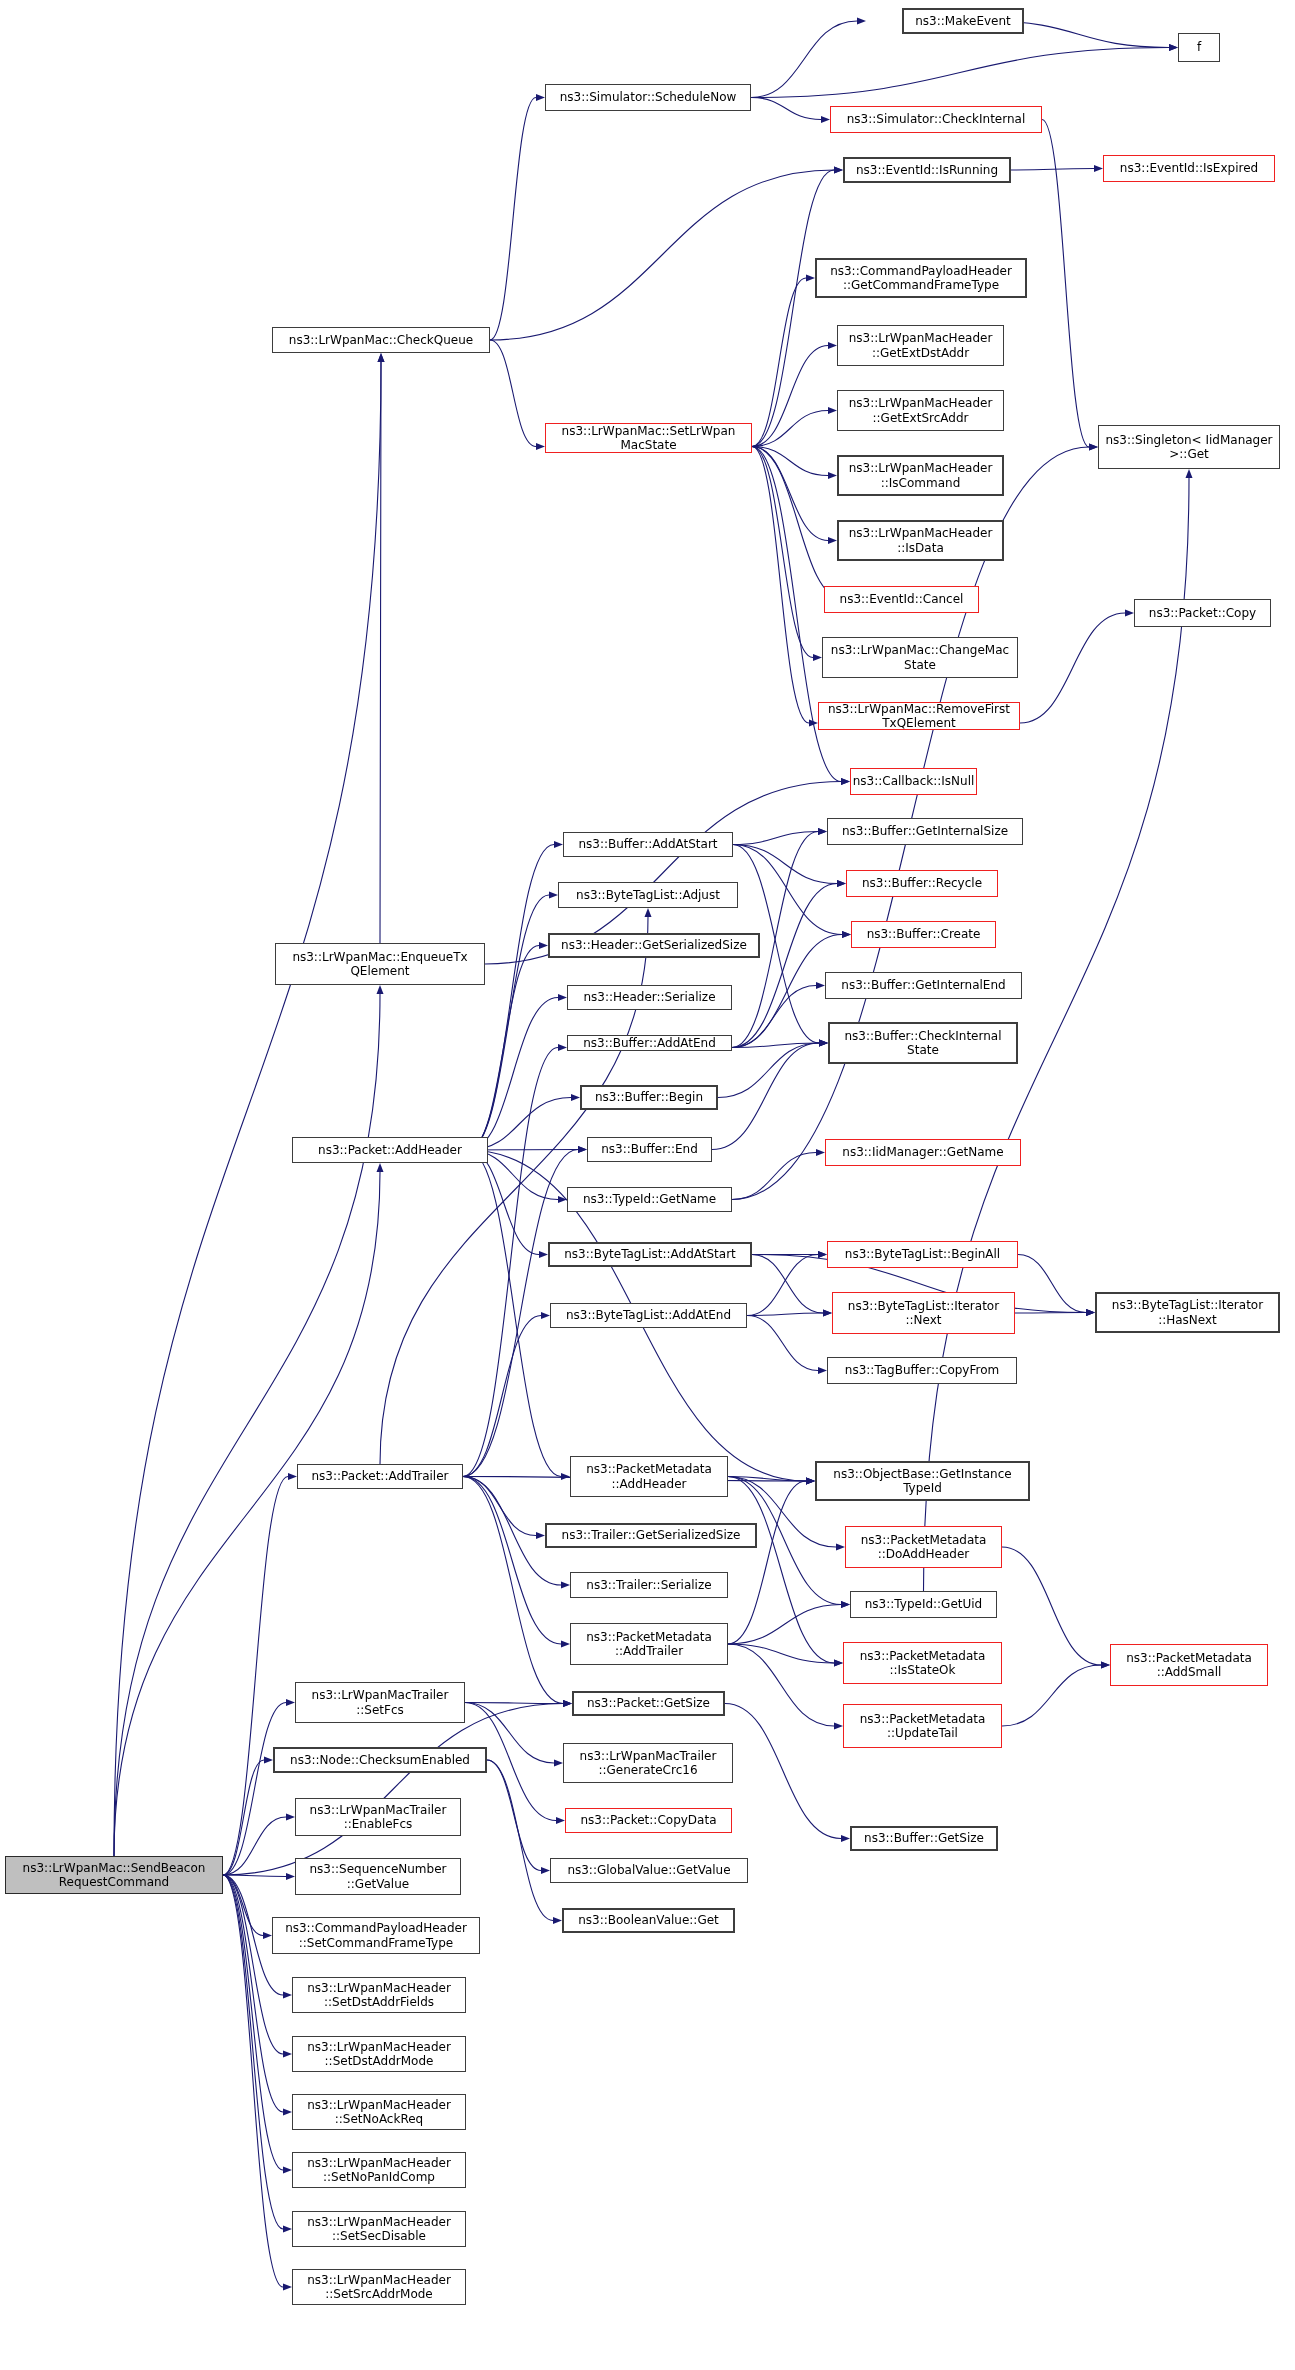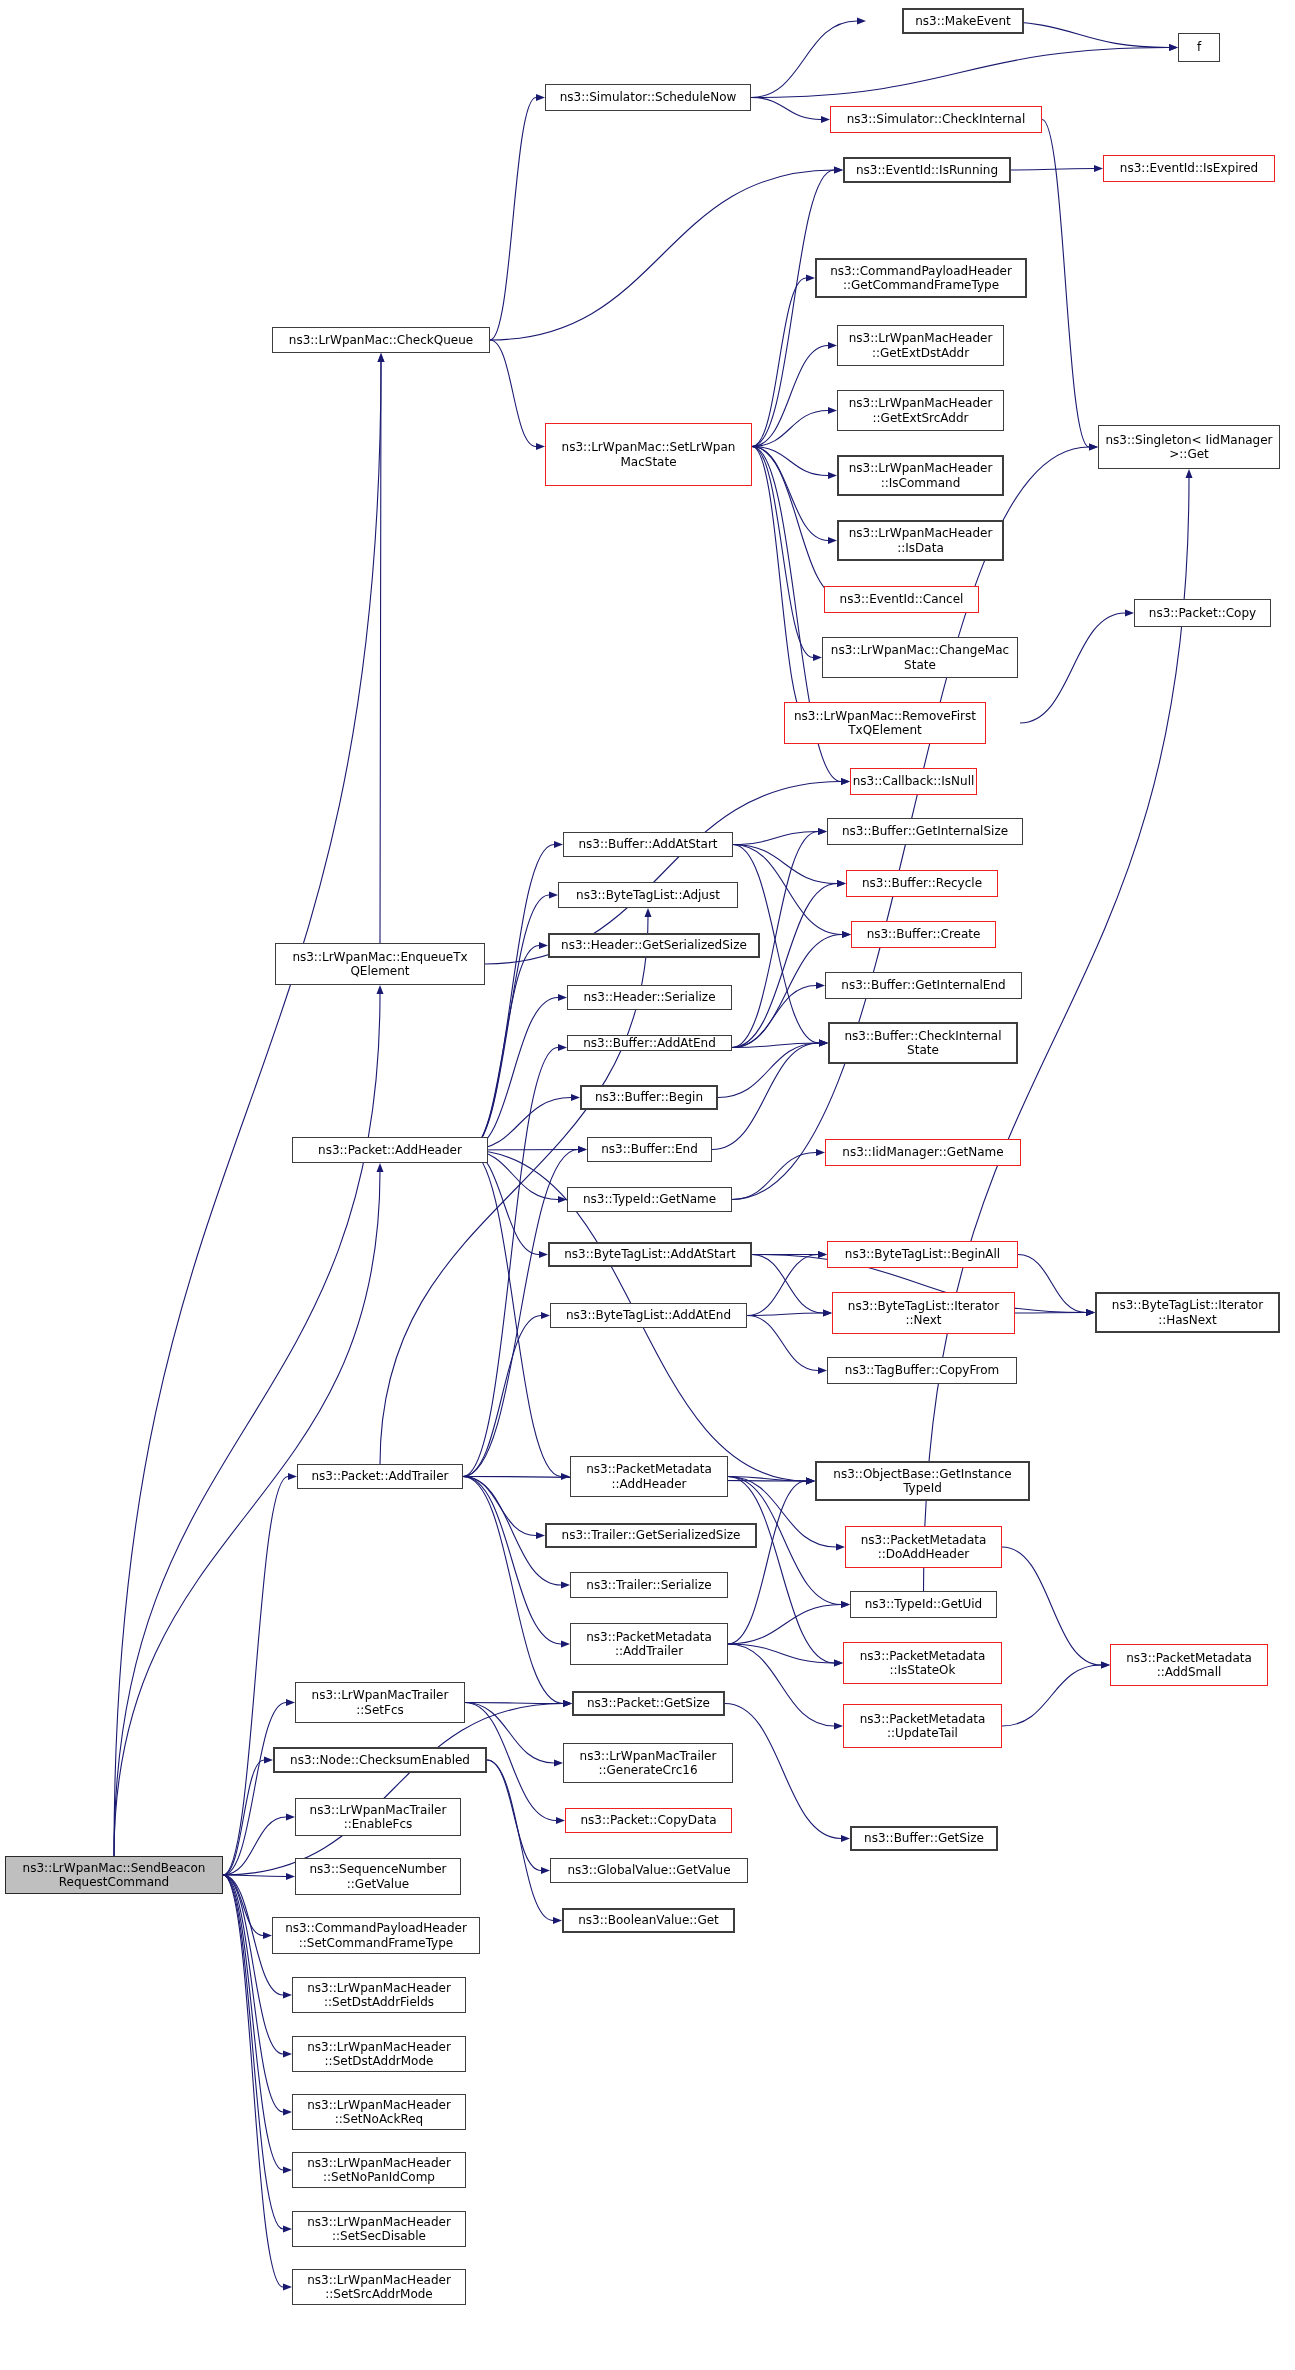--- a/index.html
+++ b/index.html
@@ -213,36 +213,36 @@
 
 <div class="node main" style="left: 5px; top: 1856px; width: 218px; height: 38px;">ns3::LrWpanMac::SendBeacon
 RequestCommand</div>
     <div class="node" style="left: 272px; top: 327px; width: 218px; height: 26px;">ns3::LrWpanMac::CheckQueue</div>
     <div class="node" style="left: 545px; top: 84px; width: 206px; height: 27px;">ns3::Simulator::ScheduleNow</div>
     <div class="node bold" style="left: 866px; top: 8px; width: 122px; height: 26px; margin-left: 36px;">ns3::MakeEvent</div>
     <div class="node" style="left: 1178px; top: 33px; width: 42px; height: 29px;">f</div>
     <div class="node red" style="left: 830px; top: 106px; width: 212px; height: 27px;">ns3::Simulator::CheckInternal</div>
     <div class="node bold" style="left: 843px; top: 157px; width: 168px; height: 26px;">ns3::EventId::IsRunning</div>
     <div class="node red" style="left: 1103px; top: 155px; width: 172px; height: 27px;">ns3::EventId::IsExpired</div>
-    <div class="node red" style="left: 545px; top: 423px; width: 207px; height: 63px;">ns3::LrWpanMac::SetLrWpan
+    <div class="node red" style="left: 545px; top: 423px; width: 207px; height: 30px;">ns3::LrWpanMac::SetLrWpan
 MacState</div>
     <div class="node bold" style="left: 815px; top: 258px; width: 212px; height: 40px;">ns3::CommandPayloadHeader
 ::GetCommandFrameType</div>
     <div class="node" style="left: 837px; top: 325px; width: 167px; height: 41px;">ns3::LrWpanMacHeader
 ::GetExtDstAddr</div>
     <div class="node" style="left: 837px; top: 390px; width: 167px; height: 41px;">ns3::LrWpanMacHeader
 ::GetExtSrcAddr</div>
     <div class="node bold" style="left: 837px; top: 455px; width: 167px; height: 41px;">ns3::LrWpanMacHeader
 ::IsCommand</div>
     <div class="node bold" style="left: 837px; top: 520px; width: 167px; height: 41px;">ns3::LrWpanMacHeader
 ::IsData</div>
     <div class="node red" style="left: 824px; top: 586px; width: 155px; height: 27px;">ns3::EventId::Cancel</div>
     <div class="node" style="left: 822px; top: 637px; width: 196px; height: 41px;">ns3::LrWpanMac::ChangeMac
 State</div>
-    <div class="node red" style="left: 784px; top: 702px; width: 202px; height: 42px;">ns3::LrWpanMac::RemoveFirst
+    <div class="node red" style="left: 818px; top: 702px; width: 202px; height: 28px;">ns3::LrWpanMac::RemoveFirst
 TxQElement</div>
     <div class="node red" style="left: 850px; top: 768px; width: 127px; height: 27px;">ns3::Callback::IsNull</div>
     <div class="node" style="left: 1098px; top: 425px; width: 182px; height: 44px;">ns3::Singleton&lt; IidManager
 &gt;::Get</div>
     <div class="node" style="left: 1134px; top: 599px; width: 137px; height: 28px;">ns3::Packet::Copy</div>
     <div class="node" style="left: 275px; top: 943px; width: 210px; height: 42px;">ns3::LrWpanMac::EnqueueTx
 QElement</div>
     <div class="node" style="left: 292px; top: 1137px; width: 196px; height: 26px;">ns3::Packet::AddHeader</div>
     <div class="node" style="left: 563px; top: 832px; width: 170px; height: 25px;">ns3::Buffer::AddAtStart</div>
     <div class="node" style="left: 558px; top: 882px; width: 180px; height: 26px;">ns3::ByteTagList::Adjust</div>

